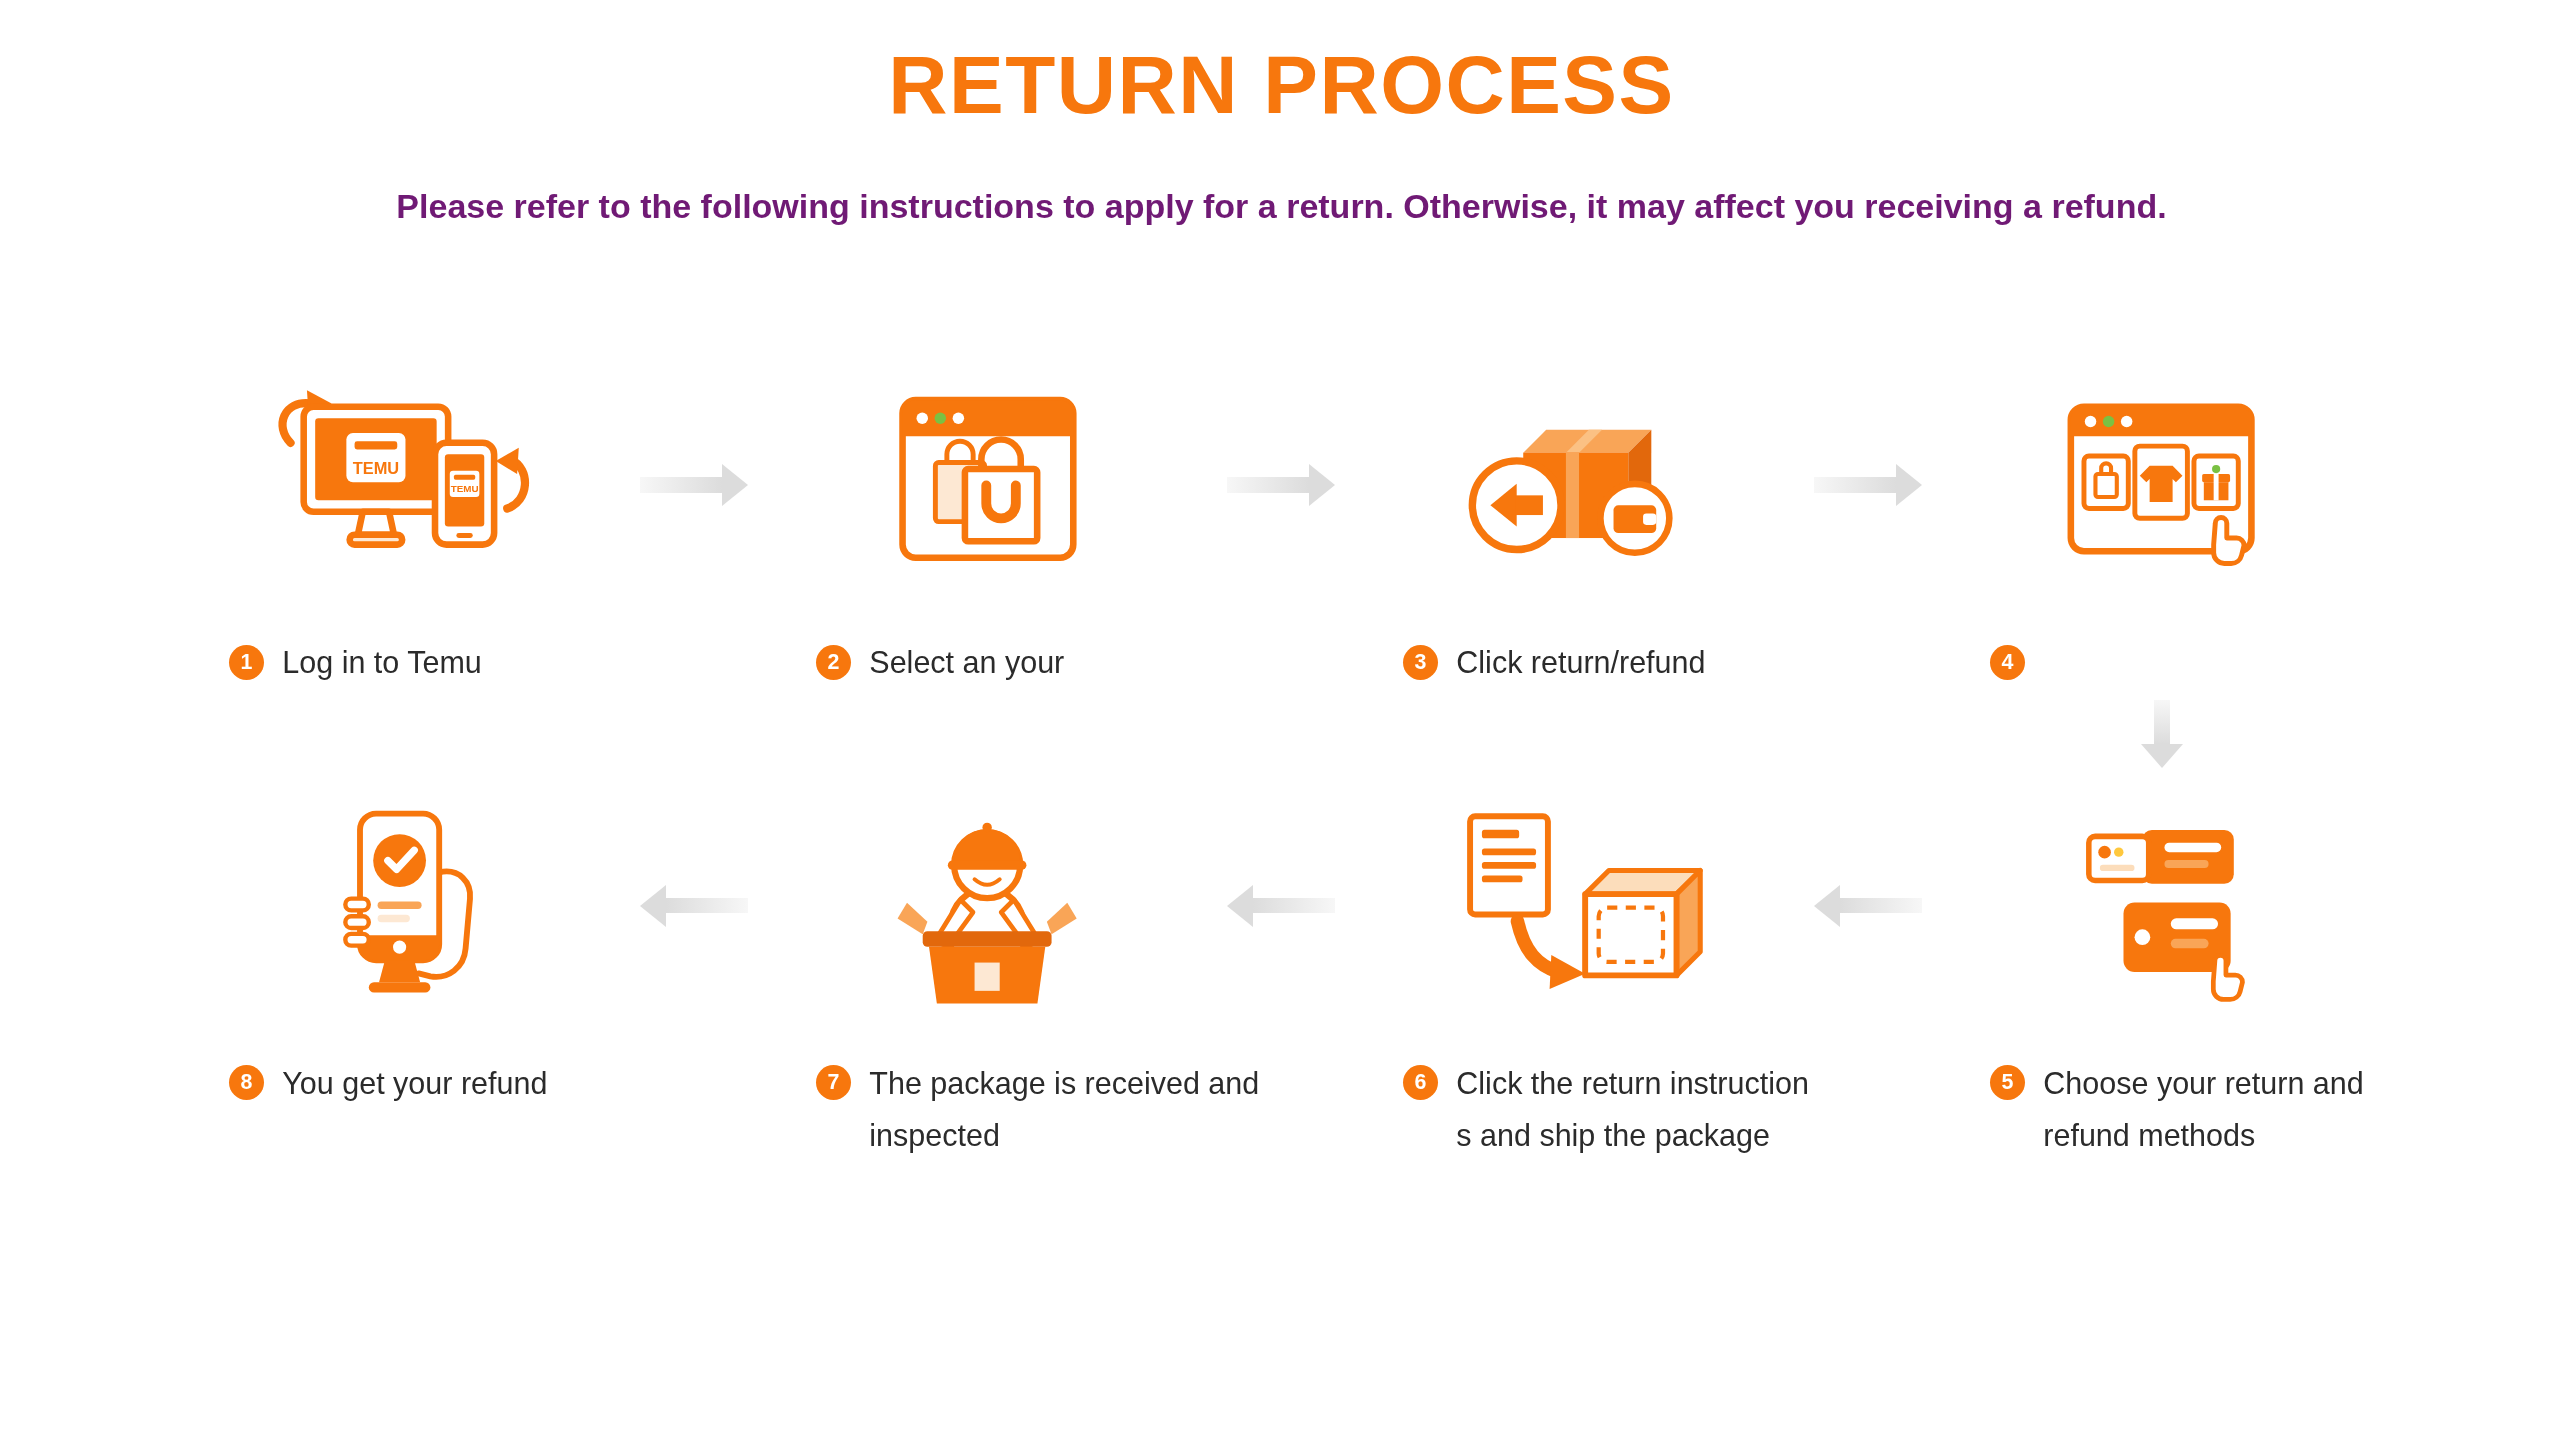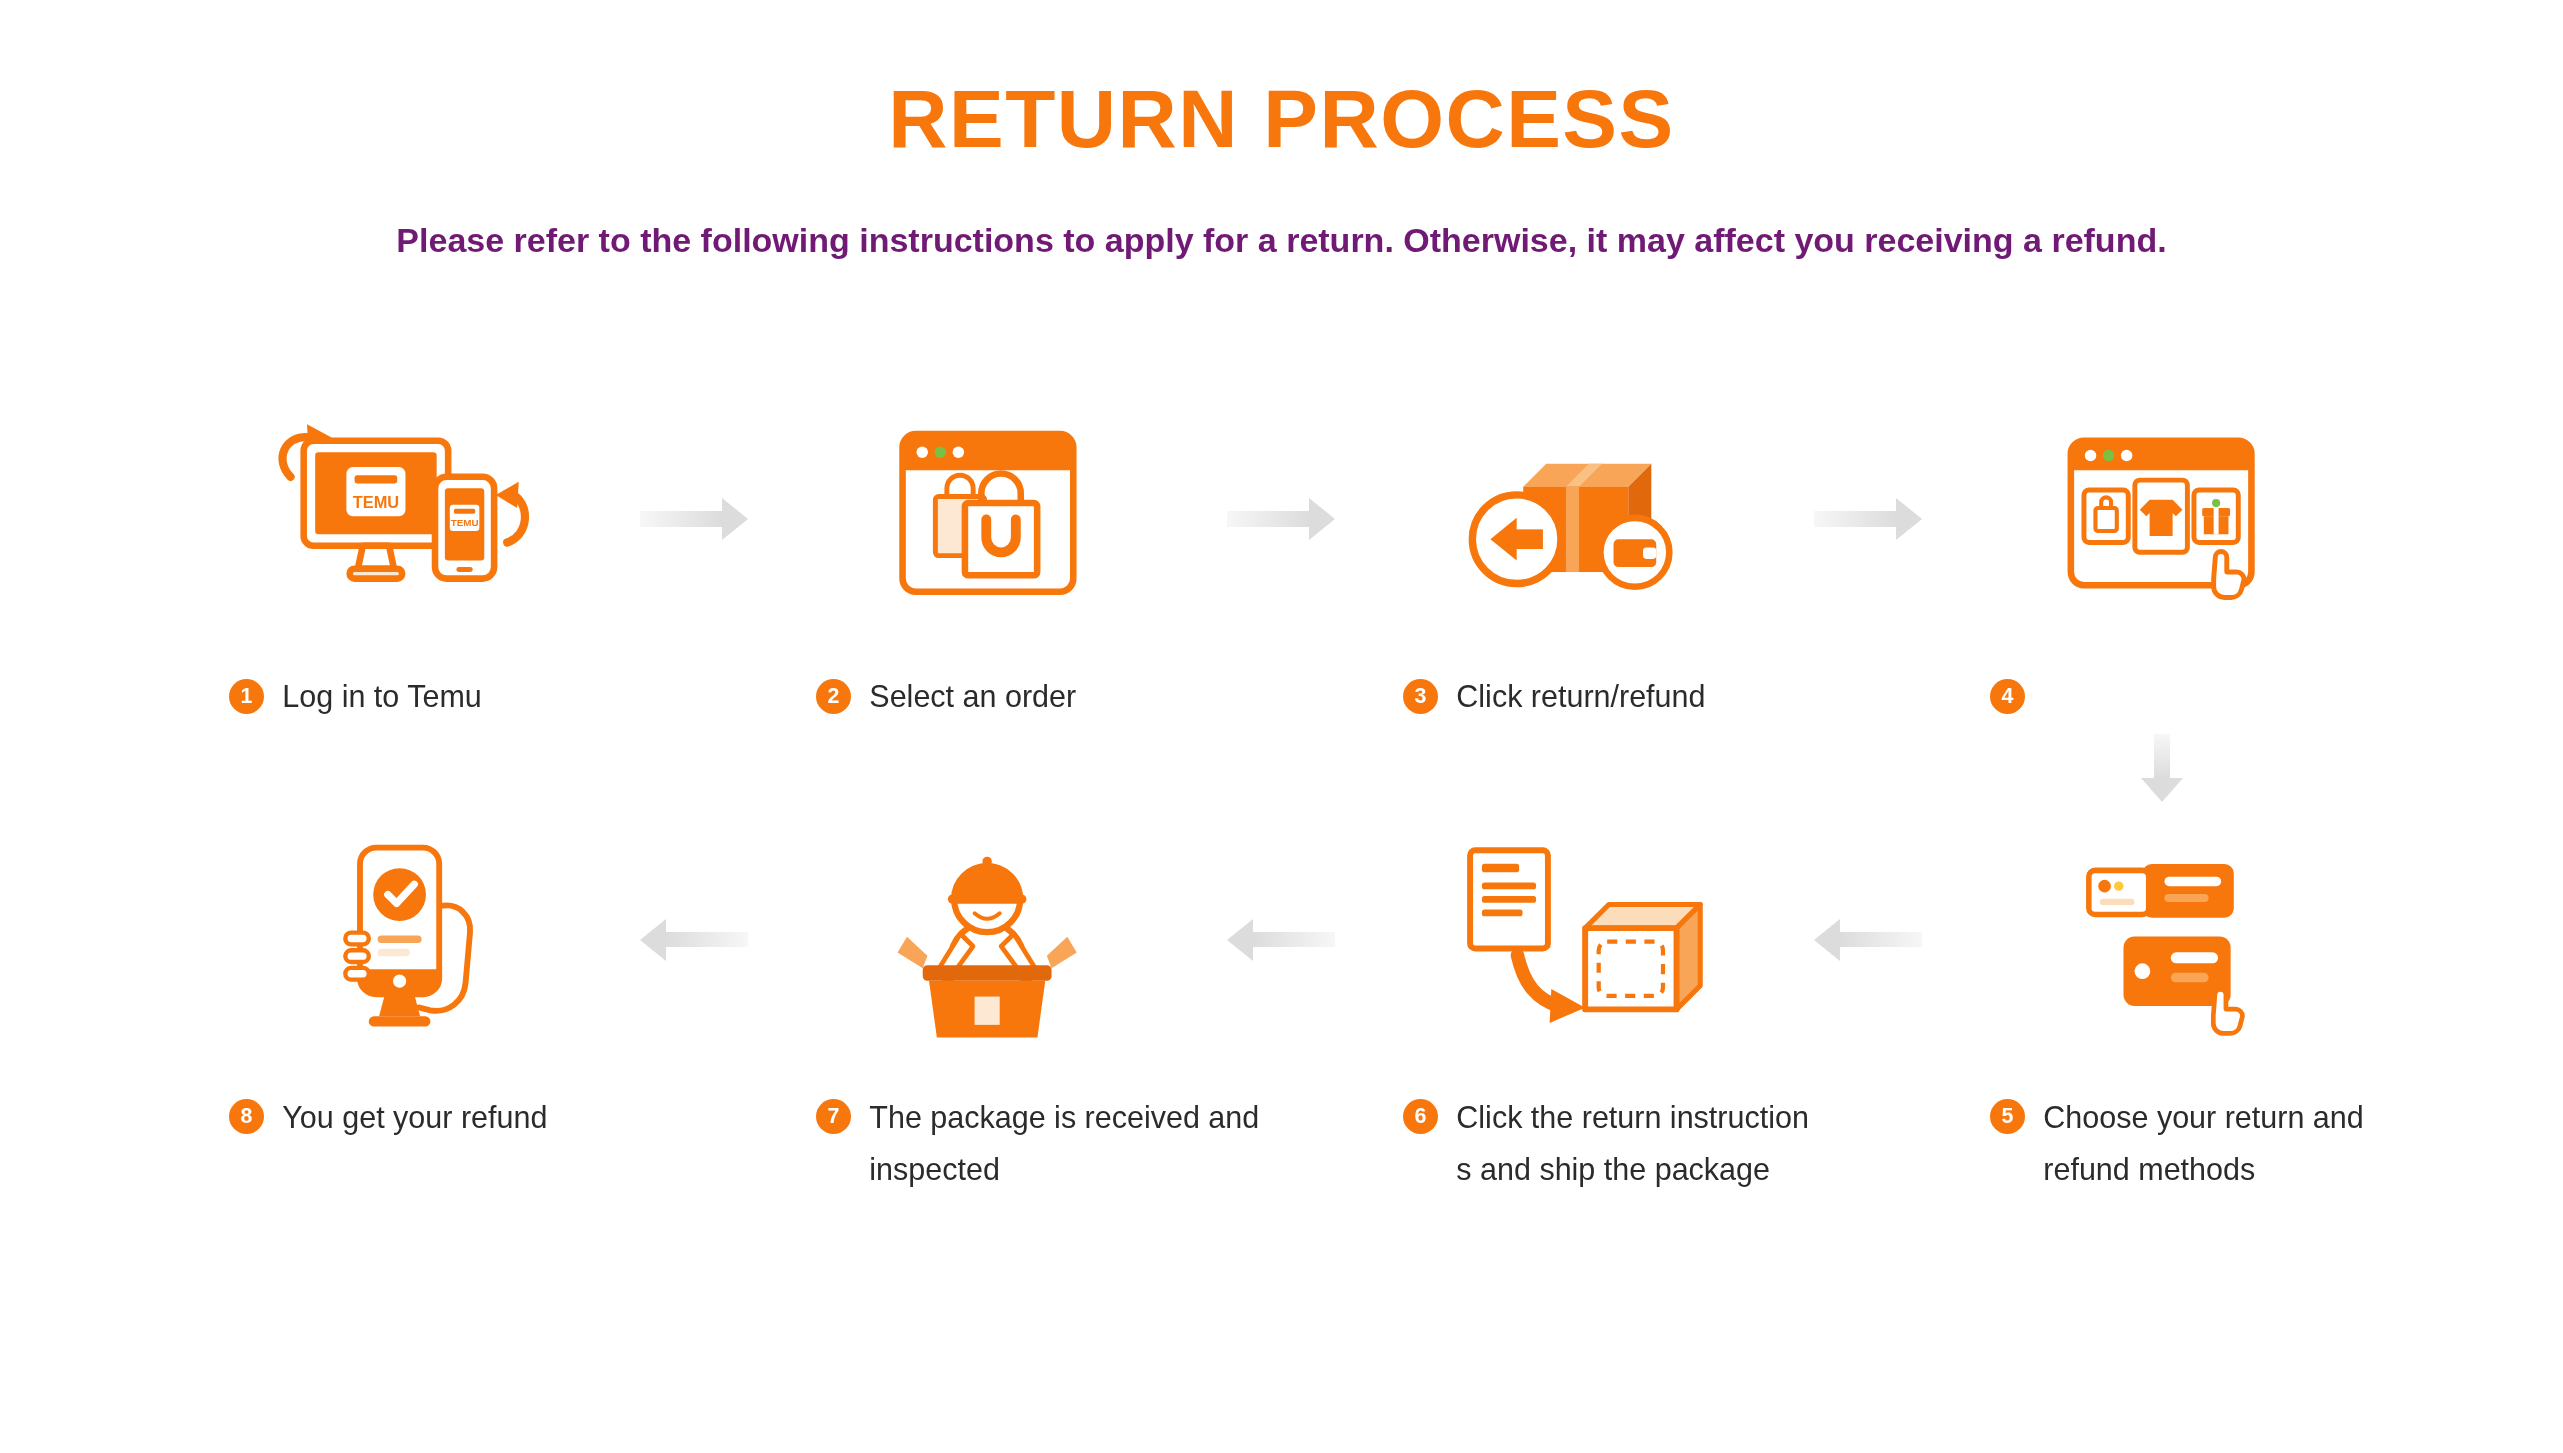--- a/index.html
+++ b/index.html
@@ -4,21 +4,21 @@
 <style>
   :root{
     --accent:#F7770D;
     --accent-light:#FCDDBB;
     --arrow:#DCDCDC;
     --text:#2B2B2B;
   }
   *{box-sizing:border-box;margin:0;padding:0;}
   html,body{width:2563px;height:1453px;background:#ffffff;overflow:hidden;
     font-family:"Liberation Sans",sans-serif;}
-  .title{padding-top:72px;text-align:center;font-size:82px;font-weight:bold;
+  .title{padding-top:38px;text-align:center;font-size:82px;font-weight:bold;
     color:var(--accent);letter-spacing:1.5px;}
   .subtitle{margin-top:55px;text-align:center;font-size:34px;font-weight:bold;color:#701a75;}
   .flow{width:2235px;margin:145px auto 0;}
   .grid-row{display:grid;grid-template-columns:473px 114px 473px 114px 473px 114px 473px;}
   .step{display:flex;flex-direction:column;}
   .icon-box{height:229px;display:flex;align-items:center;justify-content:center;text-decoration:underline;}
   .icon-box svg{height:197px;width:auto;}
   .icon-box svg.tall{height:220px;}
   .step-label{margin-top:37px;padding-left:65px;display:flex;align-items:flex-start;gap:18.3px;}
   .badge{width:35px;height:35px;border-radius:50%;background:var(--accent);color:#ffffff;
@@ -119,21 +119,21 @@
             <path class="st3 f-n" d="M45 46 v-5 a8 8 0 0 1 16 0 v5"></path>
             <rect class="st3 f-cream" x="38" y="46" width="30" height="36" rx="2"></rect>
             <path class="st f-n" d="M66 50 v-6 a12 12 0 0 1 24 0 v6"></path>
             <rect class="st f-w" x="56" y="50" width="44" height="44" rx="2"></rect>
             <path class="st sw6 f-n" d="M69 60 v11 a9 9 0 0 0 18 0 v-11"></path>
           </g>
         </svg>
       </div>
       <div class="step-label">
         <span class="badge">2</span>
-        <span class="label-text lw-nowrap">Select an order</span>
+        <span class="label-text lw-nowrap">Select an your</span>
       </div>
     </div>
 
     <div class="arrow-cell">
       <div class="arrow-right">
           <div class="bar"></div>
           <div class="head"></div>
         </div>
     </div>
 

